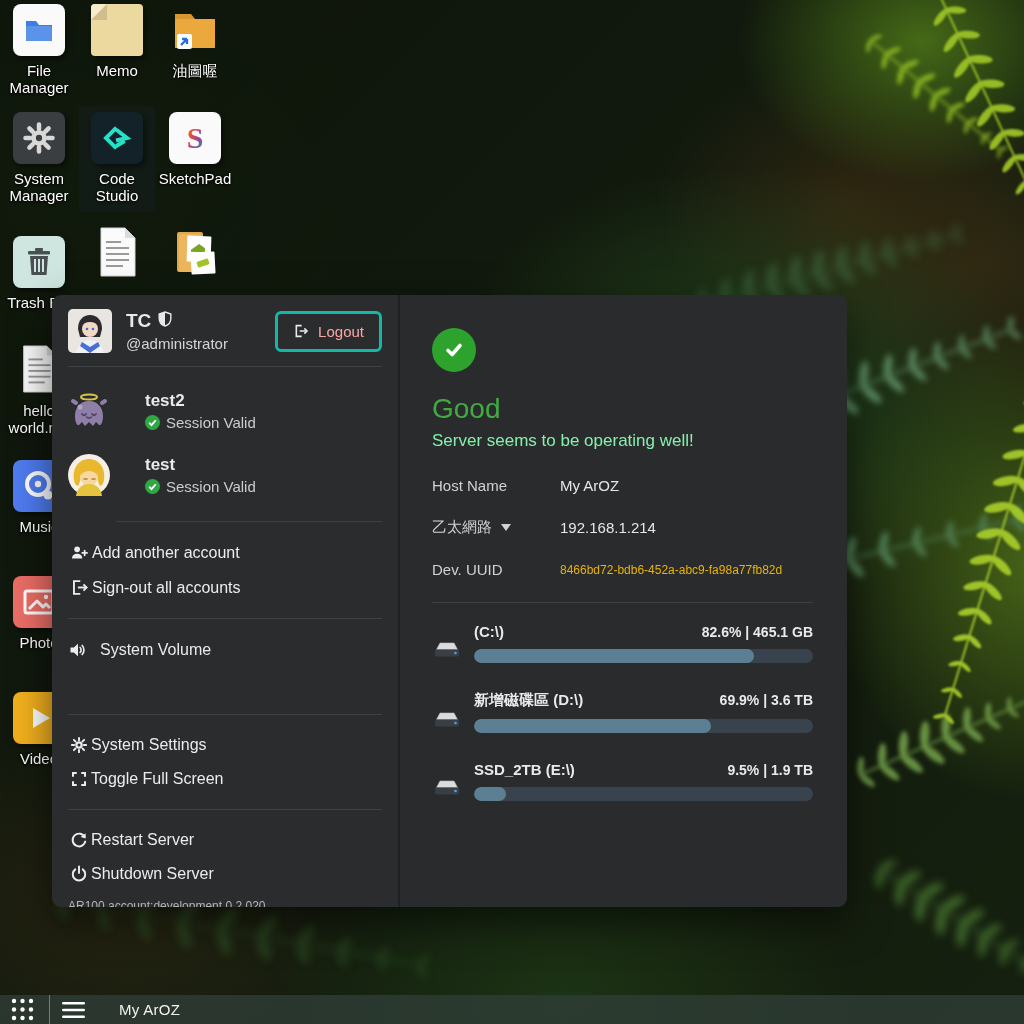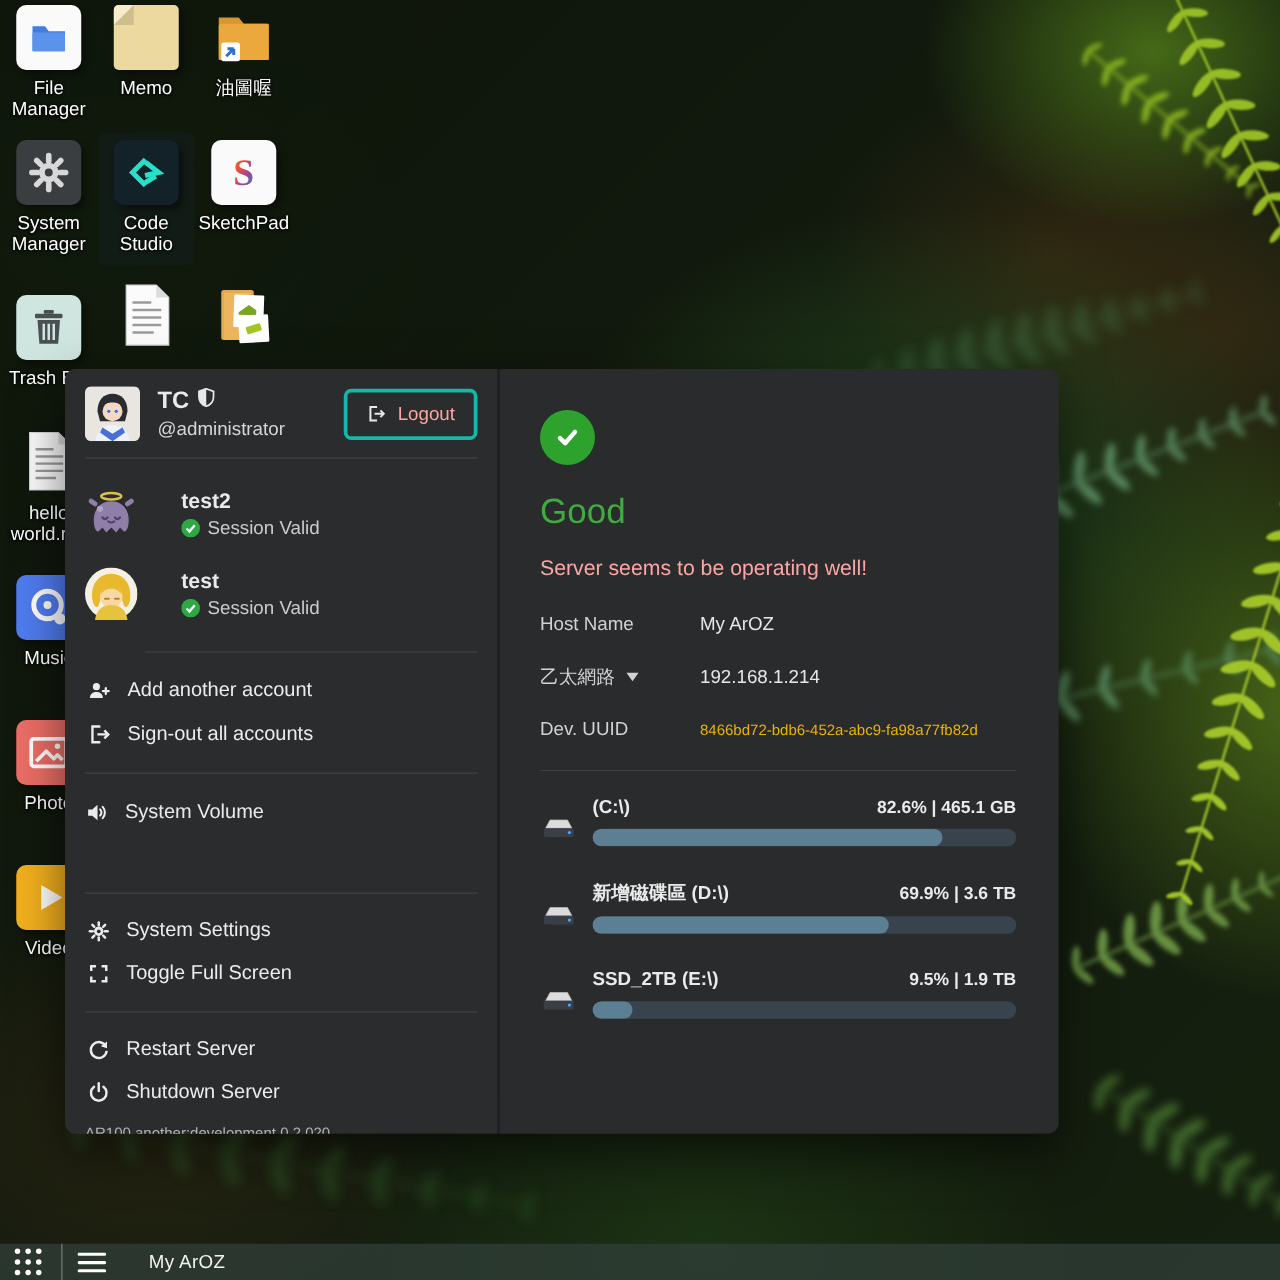--- a/index.html
+++ b/index.html
@@ -61,36 +61,36 @@
     font-family:inherit;}
 
   
   .acct{display:flex;align-items:center;margin:10px 0 12px;gap:20px;}
   .acct .av{width:42px;height:42px;flex:0 0 auto;}
   .acct .meta{margin-left:15px;}
   .acct .nm{font-size:17px;font-weight:bold;}
   .acct .st{display:flex;align-items:center;gap:6px;margin-top:3px;font-size:15px;color:#cccccc;}
 
   
-  .mi{display:flex;align-items:center;gap:13px;padding:8px 2px;font-size:16px;color:#ececec;cursor:pointer;}
+  .mi{display:flex;align-items:center;gap:3px;padding:8px 2px;font-size:16px;color:#ececec;cursor:pointer;}
   .mi svg{flex:0 0 auto;}
 
   
   .sl-label{display:flex;align-items:center;gap:12px;font-size:16px;margin:8px 0 9px;}
   .sl-track{height:13px;border-radius:7px;background:#343e48;overflow:hidden;margin-bottom:16px;}
   .sl-fill{height:100%;border-radius:7px;background:#5d7f93;}
 
   #firmware{font-size:12px;color:#b5b5b5;margin-top:auto;padding-top:8px;}
 
   
   #status-head{display:flex;align-items:flex-start;gap:22px;margin-bottom:26px;flex-direction:column;}
   #good-circle{width:44px;height:44px;border-radius:50%;background:#2da32d;display:flex;
     align-items:center;justify-content:center;flex:0 0 auto;margin-top:3px;}
   #status-title{font-size:28px;color:#41ab41;line-height:30px;}
-  #status-sub{font-size:17px;color:#fca5a5;margin-top:21px;}
+  #status-sub{font-size:17px;color:#86efac;margin-top:7px;}
   .info-row{display:flex;align-items:center;margin:0 0 24px;font-size:15px;}
   .info-label{width:128px;color:#d2d2d2;display:flex;align-items:center;gap:9px;}
   .info-value{color:#e6e6e6;}
   .info-value.small{font-size:12px;color:#eab308;}
   #disk-divider{border:none;border-top:1px solid #3c4043;margin:2px 0 20px;}
   .disk{display:flex;align-items:flex-end;gap:12px;margin-bottom:28px;}
   .disk .dicon{flex:0 0 30px;padding-bottom:1px;}
   .disk .dbody{flex:1;}
   .disk .dtop{display:flex;justify-content:space-between;align-items:baseline;margin-bottom:9px;}
   .disk .dname{font-size:15px;font-weight:bold;}
@@ -709,21 +709,21 @@
         <span>Restart Server</span>
       </div>
       <div class="mi">
         <svg width="18" height="18" viewBox="0 0 24 24">
           <path d="M7 5.8A8.3 8.3 0 1017 5.8" fill="none" stroke="#ececec" stroke-width="2.6" stroke-linecap="round"></path>
           <line x1="12" y1="2" x2="12" y2="10.5" stroke="#ececec" stroke-width="2.6" stroke-linecap="round"></line>
         </svg>
         <span>Shutdown Server</span>
       </div>
 
-      <div id="firmware">AR100 another:development 0.2.020</div>
+      <div id="firmware">AR100 account:development 0.2.020</div>
     </div>
 
     <div id="vdivider"></div>
 
     <div id="right-status">
       <div id="status-head">
         <div id="good-circle">
           <svg width="24" height="24" viewBox="0 0 24 24">
               <polyline points="6 12.5 10.2 16.5 18 7.5" fill="none" stroke="#fff" stroke-width="3.6" stroke-linecap="round" stroke-linejoin="round"></polyline>
             </svg>

